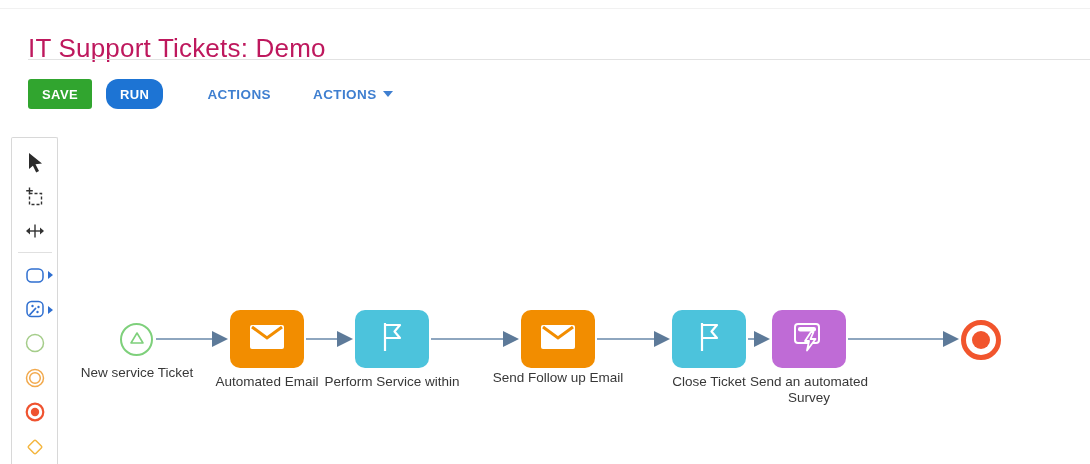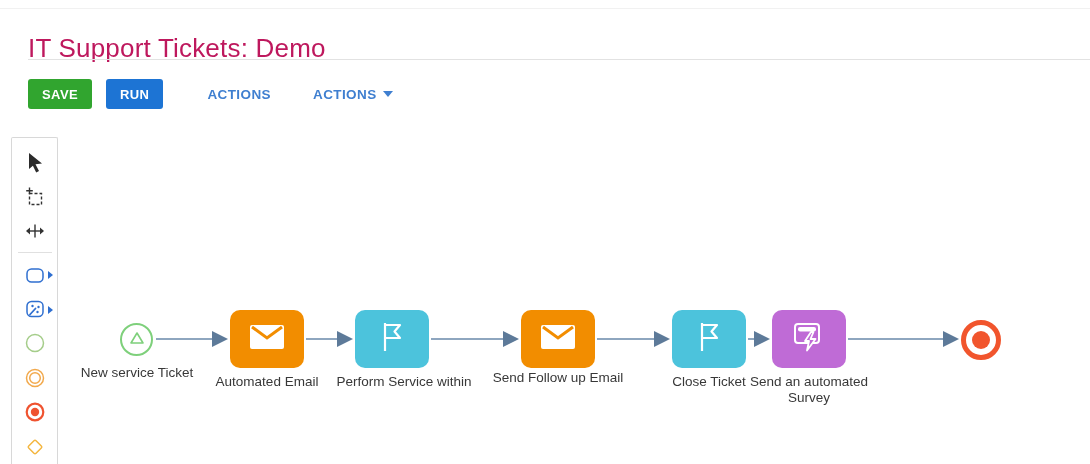--- a/index.html
+++ b/index.html
@@ -19,21 +19,21 @@
   .title-divider{position:absolute;left:28px;top:59px;width:1062px;height:1px;background:#e2e2e2;}
 
   
   .toolbar{position:absolute;left:28px;top:79px;height:30px;display:flex;align-items:center;}
   .btn{
     height:30px;padding:0 14px;border:none;border-radius:3px;
     font-family:inherit;font-size:13px;font-weight:700;color:#fff;letter-spacing:.4px;
     display:flex;align-items:center;cursor:pointer;
   }
   .btn-save{background:#31a52f;margin-right:14px;}
-  .btn-run{background:#1d74d4;margin-right:44px;}
+  .btn-run{background:#1d74d4;margin-right:44px;border-radius:12px;}
   .link-btn{
     background:none;border:none;padding:0;cursor:pointer;
     font-family:inherit;font-size:13.5px;font-weight:700;color:#3f7fd0;letter-spacing:.4px;
     display:flex;align-items:center;
   }
   .link-cancel{margin-right:42px;}
   .caret{margin-left:6px;display:inline-flex;}
 
   
   .palette{
@@ -66,21 +66,21 @@
   .event-end{
     position:absolute;left:961px;top:320px;width:30px;height:30px;border-radius:50%;
     border:5px solid #f1552d;background:#fff;display:flex;align-items:center;justify-content:center;cursor:pointer;
   }
   .event-end-dot{width:18px;height:18px;border-radius:50%;background:#f1552d;}
   .node-label{
     position:absolute;font-size:13.5px;line-height:16px;color:#383838;text-align:center;
   }
   .lbl-start{left:57px;top:365px;width:160px;}
   .lbl-n1{left:187px;top:374px;width:160px;}
-  .lbl-n2{left:317px;top:374px;width:150px;margin-left:12px;}
+  .lbl-n2{left:317px;top:374px;width:150px;}
   .lbl-n3{left:478px;top:358px;width:160px;margin-top:12px;}
   .lbl-n4{left:630px;top:374px;width:158px;text-align:center;}
   .lbl-n5{left:744px;top:374px;width:130px;}
 </style>
 </head>
 <body>
 
 <div class="top-hairline"></div>
 
 <h1 class="page-title">IT Support Tickets: Demo</h1>

